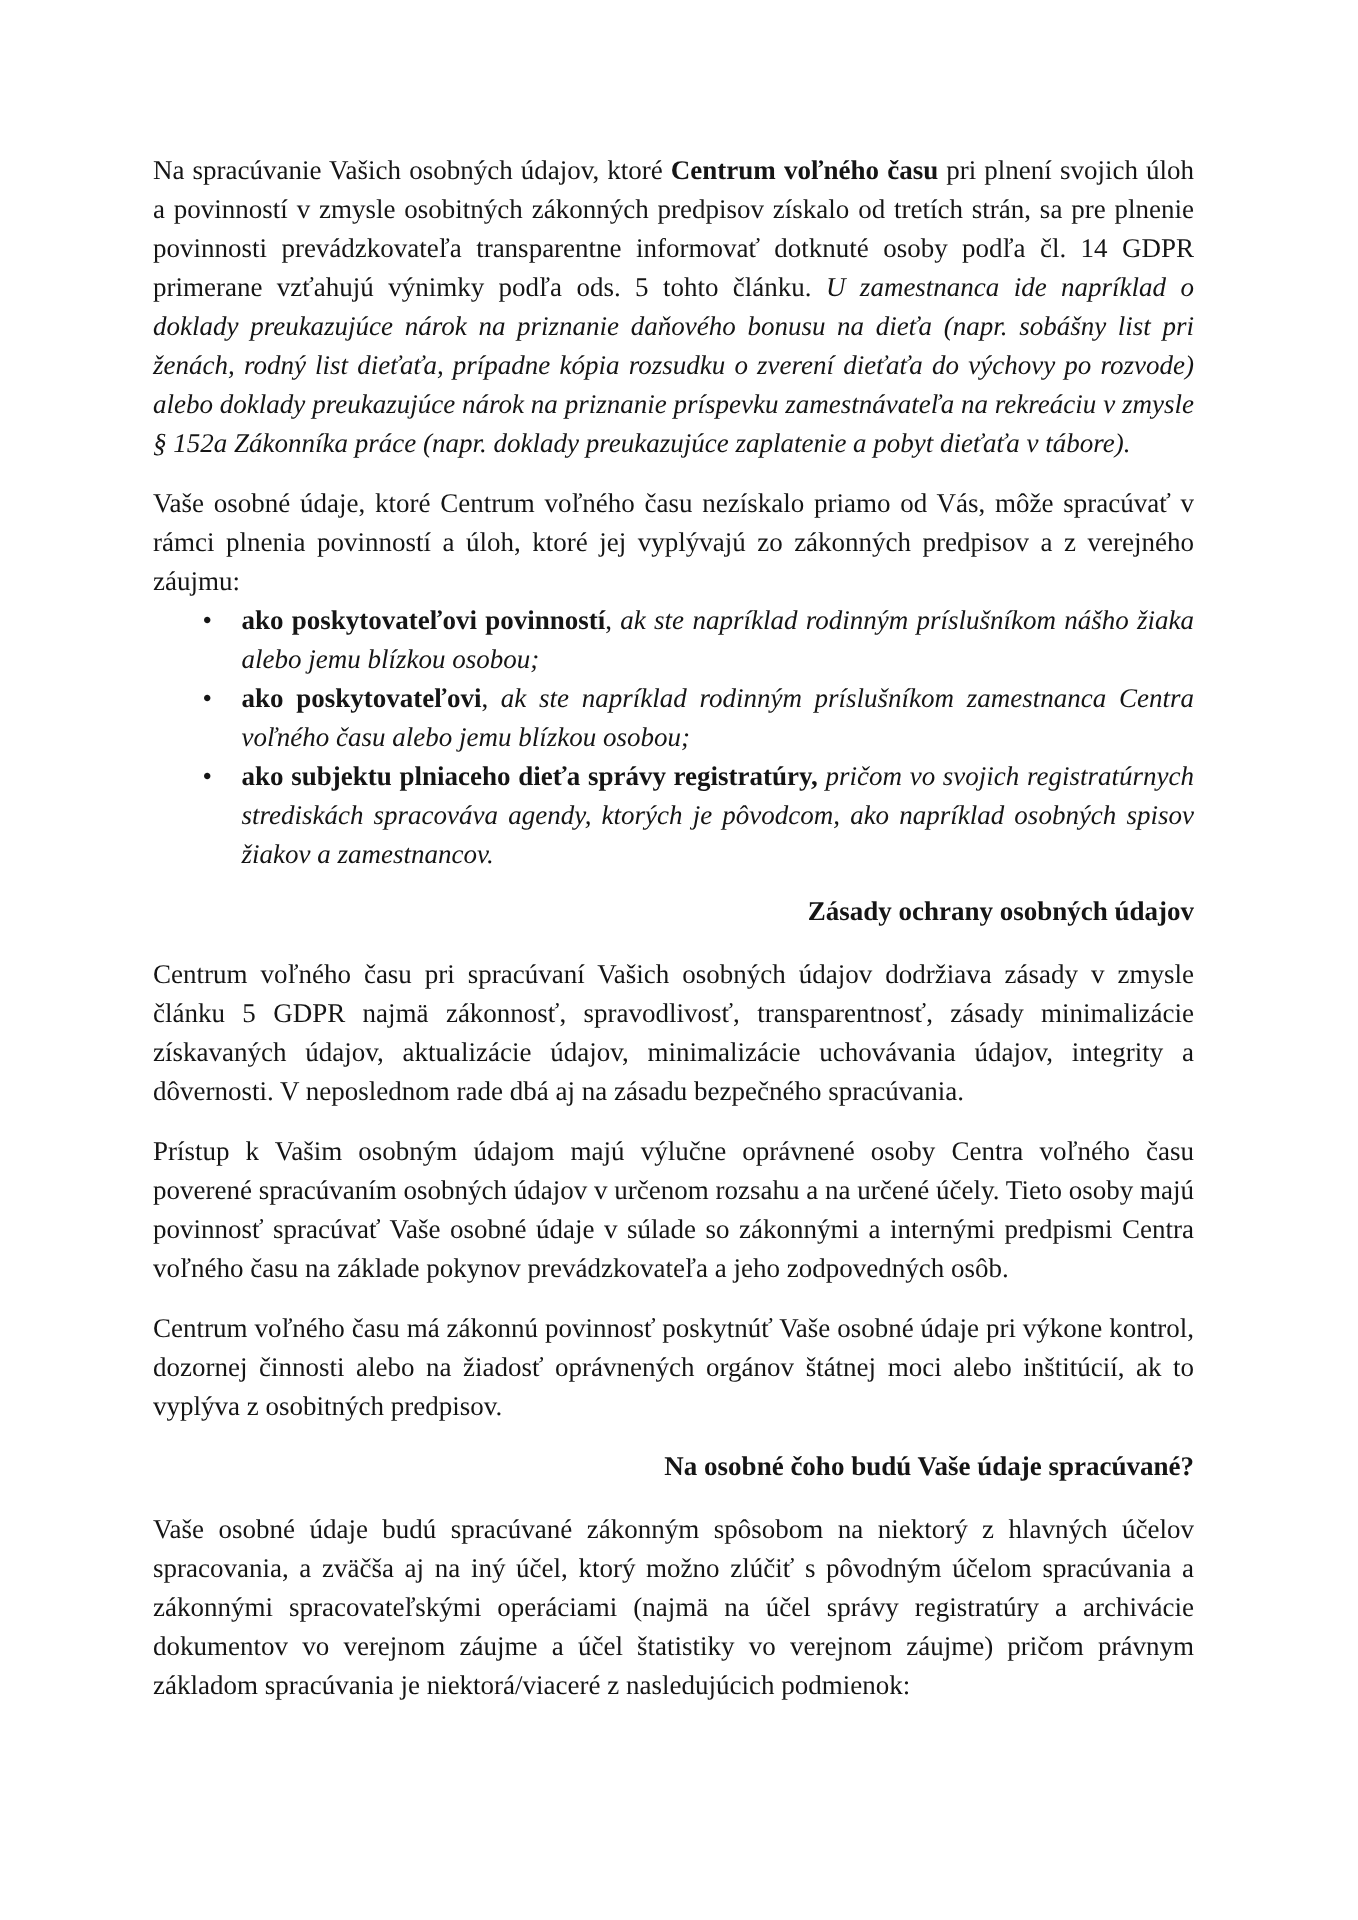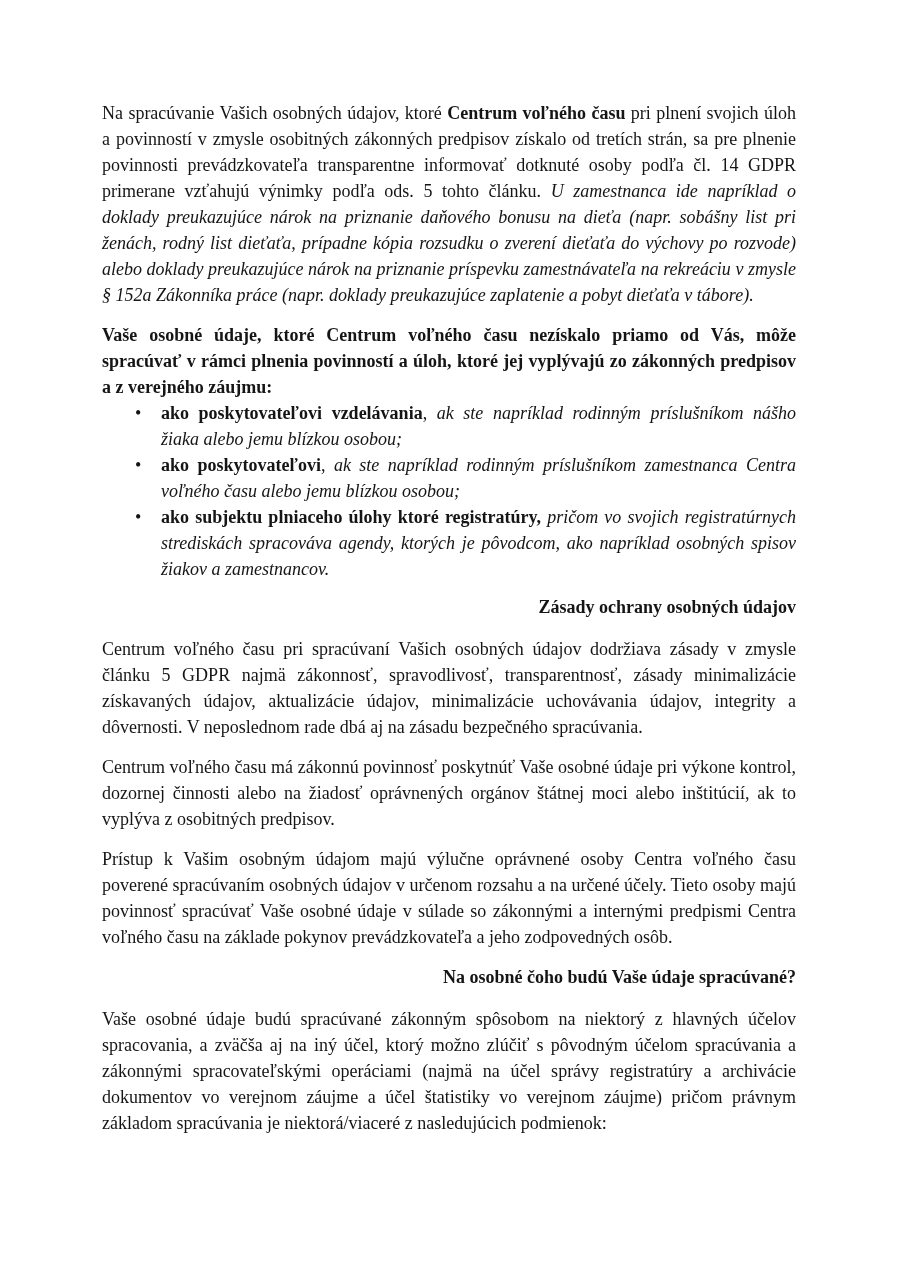--- a/index.html
+++ b/index.html
@@ -27,21 +27,20 @@
     width: 694px;
     font-size: 18px;
     line-height: 26px;
   }
   .para {
     margin: 0 0 14px 0;
     text-align: justify;
   }
   .para.tight {
     margin-bottom: 0;
-    font-weight: bold;
   }
   .bullet {
     position: relative;
     padding-left: 59px;
     margin: 0;
     text-align: justify;
   }
   .bullet .marker {
     position: absolute;
     left: 33px;
@@ -55,23 +54,23 @@
   .b { font-weight: bold; }
   .i { font-style: italic; }
 </style>
 </head>
 <body>
 
 <div class="page">
   <div class="content">
       <div class="para"><span class="">Na spracúvanie Vašich osobných údajov, ktoré </span><span class="b ">Centrum voľného času</span><span class=""> pri plnení svojich úloh a povinností v zmysle osobitných zákonných predpisov získalo od tretích strán, sa pre plnenie povinnosti prevádzkovateľa transparentne informovať dotknuté osoby podľa čl. 14 GDPR primerane vzťahujú výnimky podľa ods. 5 tohto článku. </span><span class="i">U zamestnanca ide napríklad o doklady preukazujúce nárok na priznanie daňového bonusu na dieťa (napr. sobášny list pri ženách, rodný list dieťaťa, prípadne kópia rozsudku o zverení dieťaťa do výchovy po rozvode) alebo doklady preukazujúce nárok na priznanie príspevku zamestnávateľa na rekreáciu v zmysle § 152a Zákonníka práce (napr. doklady preukazujúce zaplatenie a pobyt dieťaťa v tábore).</span></div>
       <div class="para tight"><span class="">Vaše osobné údaje, ktoré Centrum voľného času nezískalo priamo od Vás, môže spracúvať v rámci plnenia povinností a úloh, ktoré jej vyplývajú zo zákonných predpisov a z verejného záujmu:</span></div>
-      <div class="bullet"><span class="marker">•</span><span class="b ">ako poskytovateľovi vzdelávania</span><span class="">, </span><span class="i">ak ste napríklad rodinným príslušníkom nášho žiaka alebo jemu blízkou osobou;</span></div>
+      <div class="bullet"><span class="marker">•</span><span class="b ">ako poskytovateľovi povinností</span><span class="">, </span><span class="i">ak ste napríklad rodinným príslušníkom nášho žiaka alebo jemu blízkou osobou;</span></div>
       <div class="bullet"><span class="marker">•</span><span class="b ">ako poskytovateľovi</span><span class="">, </span><span class="i">ak ste napríklad rodinným príslušníkom zamestnanca Centra voľného času alebo jemu blízkou osobou;</span></div>
-      <div class="bullet"><span class="marker">•</span><span class="b ">ako subjektu plniaceho úlohy ktoré registratúry, </span><span class="i">pričom vo svojich registratúrnych strediskách spracováva agendy, ktorých je pôvodcom, ako napríklad osobných spisov žiakov a zamestnancov.</span></div>
+      <div class="bullet"><span class="marker">•</span><span class="b ">ako subjektu plniaceho dieťa správy registratúry, </span><span class="i">pričom vo svojich registratúrnych strediskách spracováva agendy, ktorých je pôvodcom, ako napríklad osobných spisov žiakov a zamestnancov.</span></div>
       <div class="heading"><span class="b ">Zásady ochrany osobných údajov</span></div>
       <div class="para"><span class="">Centrum voľného času pri spracúvaní Vašich osobných údajov dodržiava zásady v zmysle článku 5 GDPR najmä zákonnosť, spravodlivosť, transparentnosť, zásady minimalizácie získavaných údajov, aktualizácie údajov, minimalizácie uchovávania údajov, integrity a dôvernosti. V neposlednom rade dbá aj na zásadu bezpečného spracúvania.</span></div>
+      <div class="para"><span class="">Prístup k Vašim osobným údajom majú výlučne oprávnené osoby Centra voľného času poverené spracúvaním osobných údajov v určenom rozsahu a na určené účely. Tieto osoby majú povinnosť spracúvať Vaše osobné údaje v súlade so zákonnými a internými predpismi Centra voľného času na základe pokynov prevádzkovateľa a jeho zodpovedných osôb.</span></div>
       <div class="para"><span class="">Centrum voľného času má zákonnú povinnosť poskytnúť Vaše osobné údaje pri výkone kontrol, dozornej činnosti alebo na žiadosť oprávnených orgánov štátnej moci alebo inštitúcií, ak to vyplýva z osobitných predpisov.</span></div>
-      <div class="para"><span class="">Prístup k Vašim osobným údajom majú výlučne oprávnené osoby Centra voľného času poverené spracúvaním osobných údajov v určenom rozsahu a na určené účely. Tieto osoby majú povinnosť spracúvať Vaše osobné údaje v súlade so zákonnými a internými predpismi Centra voľného času na základe pokynov prevádzkovateľa a jeho zodpovedných osôb.</span></div>
       <div class="heading"><span class="b ">Na osobné čoho budú Vaše údaje spracúvané?</span></div>
       <div class="para"><span class="">Vaše osobné údaje budú spracúvané zákonným spôsobom na niektorý z hlavných účelov spracovania, a zväčša aj na iný účel, ktorý možno zlúčiť s pôvodným účelom spracúvania a zákonnými spracovateľskými operáciami (najmä na účel správy registratúry a archivácie dokumentov vo verejnom záujme a účel štatistiky vo verejnom záujme) pričom právnym základom spracúvania je niektorá/viaceré z nasledujúcich podmienok:</span></div>
     </div>
 </div>
 
 </body></html>

